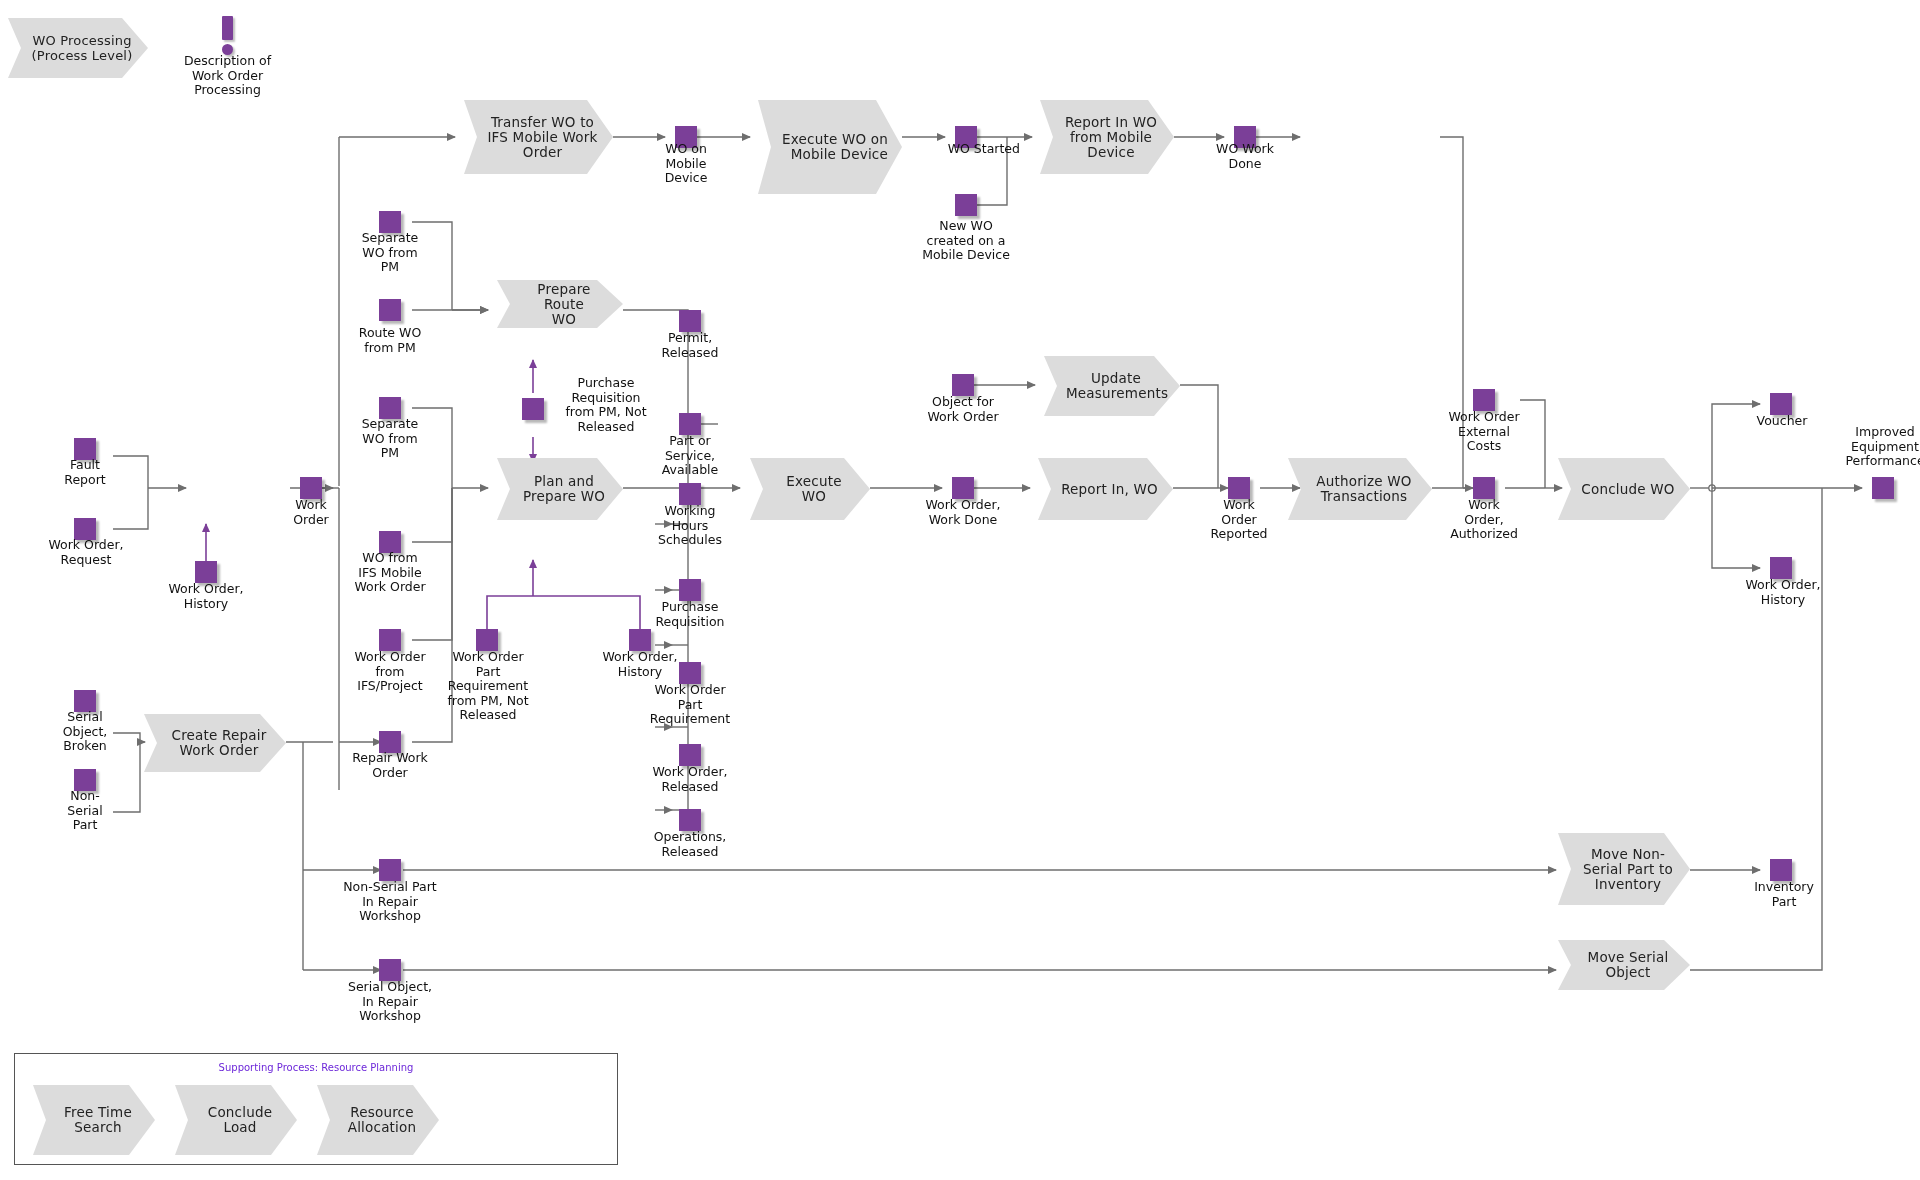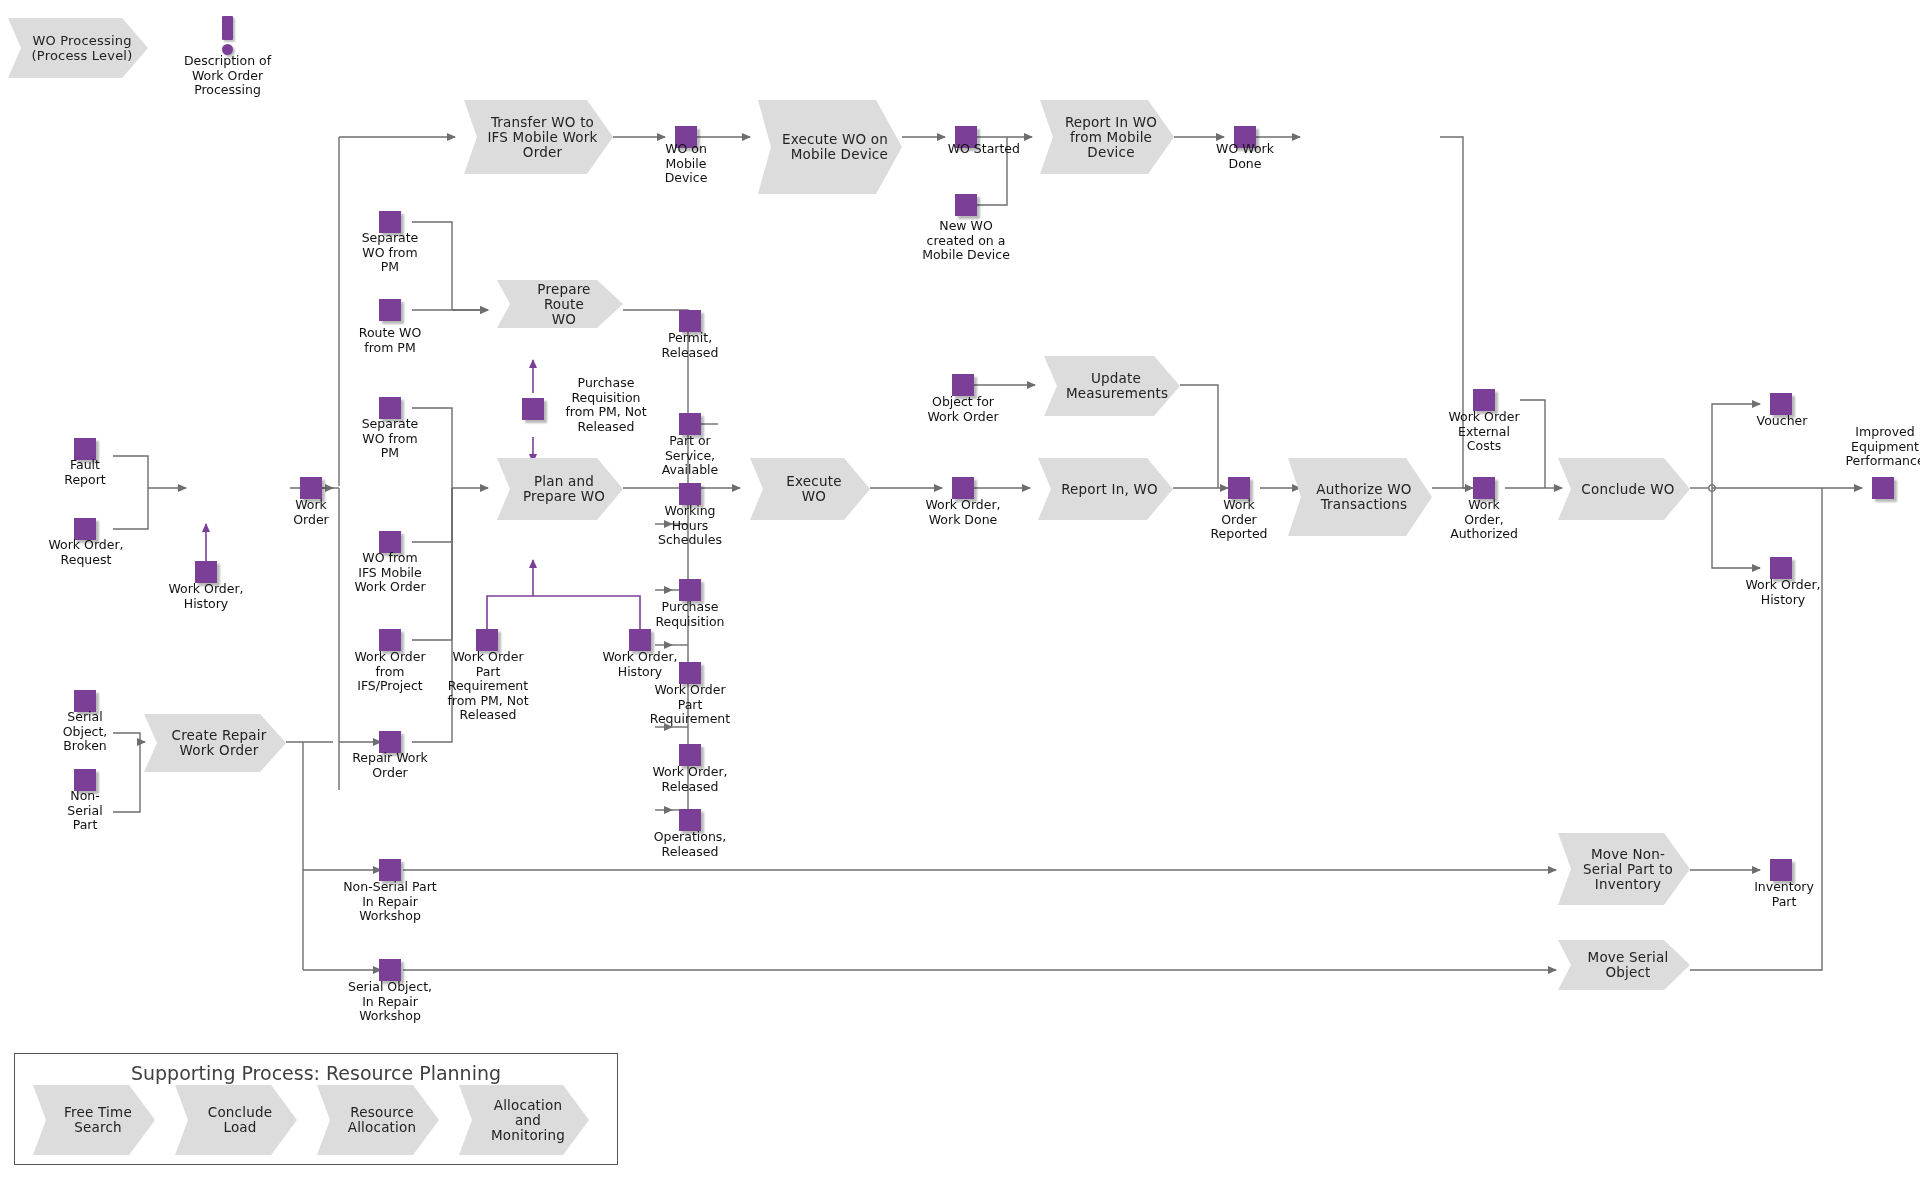--- a/index.html
+++ b/index.html
@@ -30,21 +30,21 @@
 
   .plain{position:absolute;font-size:12.5px;line-height:14.5px;color:#111;text-align:center;white-space:pre-line;}
 
   
   .bang{position:absolute;}
   .bang .bar{position:absolute;left:0;top:0;width:11px;height:24px;background:#7b3f98;border-radius:1px;box-shadow:2px 2px 2px rgba(0,0,0,.25);}
   .bang .dot{position:absolute;left:0;top:28px;width:11px;height:11px;border-radius:50%;background:#7b3f98;box-shadow:2px 2px 2px rgba(0,0,0,.25);}
 
   
   .supbox{position:absolute;border:1px solid #555;background:#fff;box-sizing:border-box;}
-  .suptitle{position:absolute;font-size:19px;color:#404040;text-align:center;width:100%;}
+  .suptitle{position:absolute;font-size:10px;color:#6d28d9;text-align:center;width:100%;}
 </style>
 </head>
 <body>
 
 <div id="canvas">
 
   <svg class="wires" viewBox="0 0 1920 1180">
     <defs>
       <marker id="ah" markerWidth="9" markerHeight="8" refX="8" refY="4" orient="auto" markerUnits="userSpaceOnUse">
         <path d="M0,0 L9,4 L0,8 Z" fill="#6e6e6e"></path>
@@ -361,21 +361,21 @@
 
   <div class="proc" style="left:1038px;top:458px;width:135px;height:62px;">
     <span style="white-space: pre-line;">Report In, WO</span>
   </div>
 
   <div class="node" style="left:1228px;top:477px;"></div>
   <div class="nlabel" style="left: 1194px; top: 498px; width: 90px; white-space: pre-line;">Work
 Order
 Reported</div>
 
-  <div class="proc" style="left:1288px;top:458px;width:144px;height:78px;">
+  <div class="proc" style="left:1288px;top:458px;width:144px;height:62px;">
     <span style="white-space: pre-line;">Authorize WO
 Transactions</span>
   </div>
 
   <div class="node" style="left:1473px;top:389px;"></div>
   <div class="nlabel" style="left: 1428px; top: 410px; width: 112px; white-space: pre-line;">Work Order
 External
 Costs</div>
 
   <div class="node" style="left:1473px;top:477px;"></div>
@@ -446,18 +446,14 @@
     <span style="white-space: pre-line;">Free Time
 Search</span>
   </div>
   <div class="proc" style="left:175px;top:1085px;width:122px;height:70px;">
     <span style="white-space: pre-line;">Conclude Load</span>
   </div>
   <div class="proc" style="left:317px;top:1085px;width:122px;height:70px;">
     <span style="white-space: pre-line;">Resource
 Allocation</span>
   </div>
-  <div class="proc" style="left:459px;top:1085px;width:130px;height:70px;">
-    <span style="white-space: pre-line;">Allocation and
-Monitoring</span>
-  </div>
 
 </div>
 
 </body></html>

